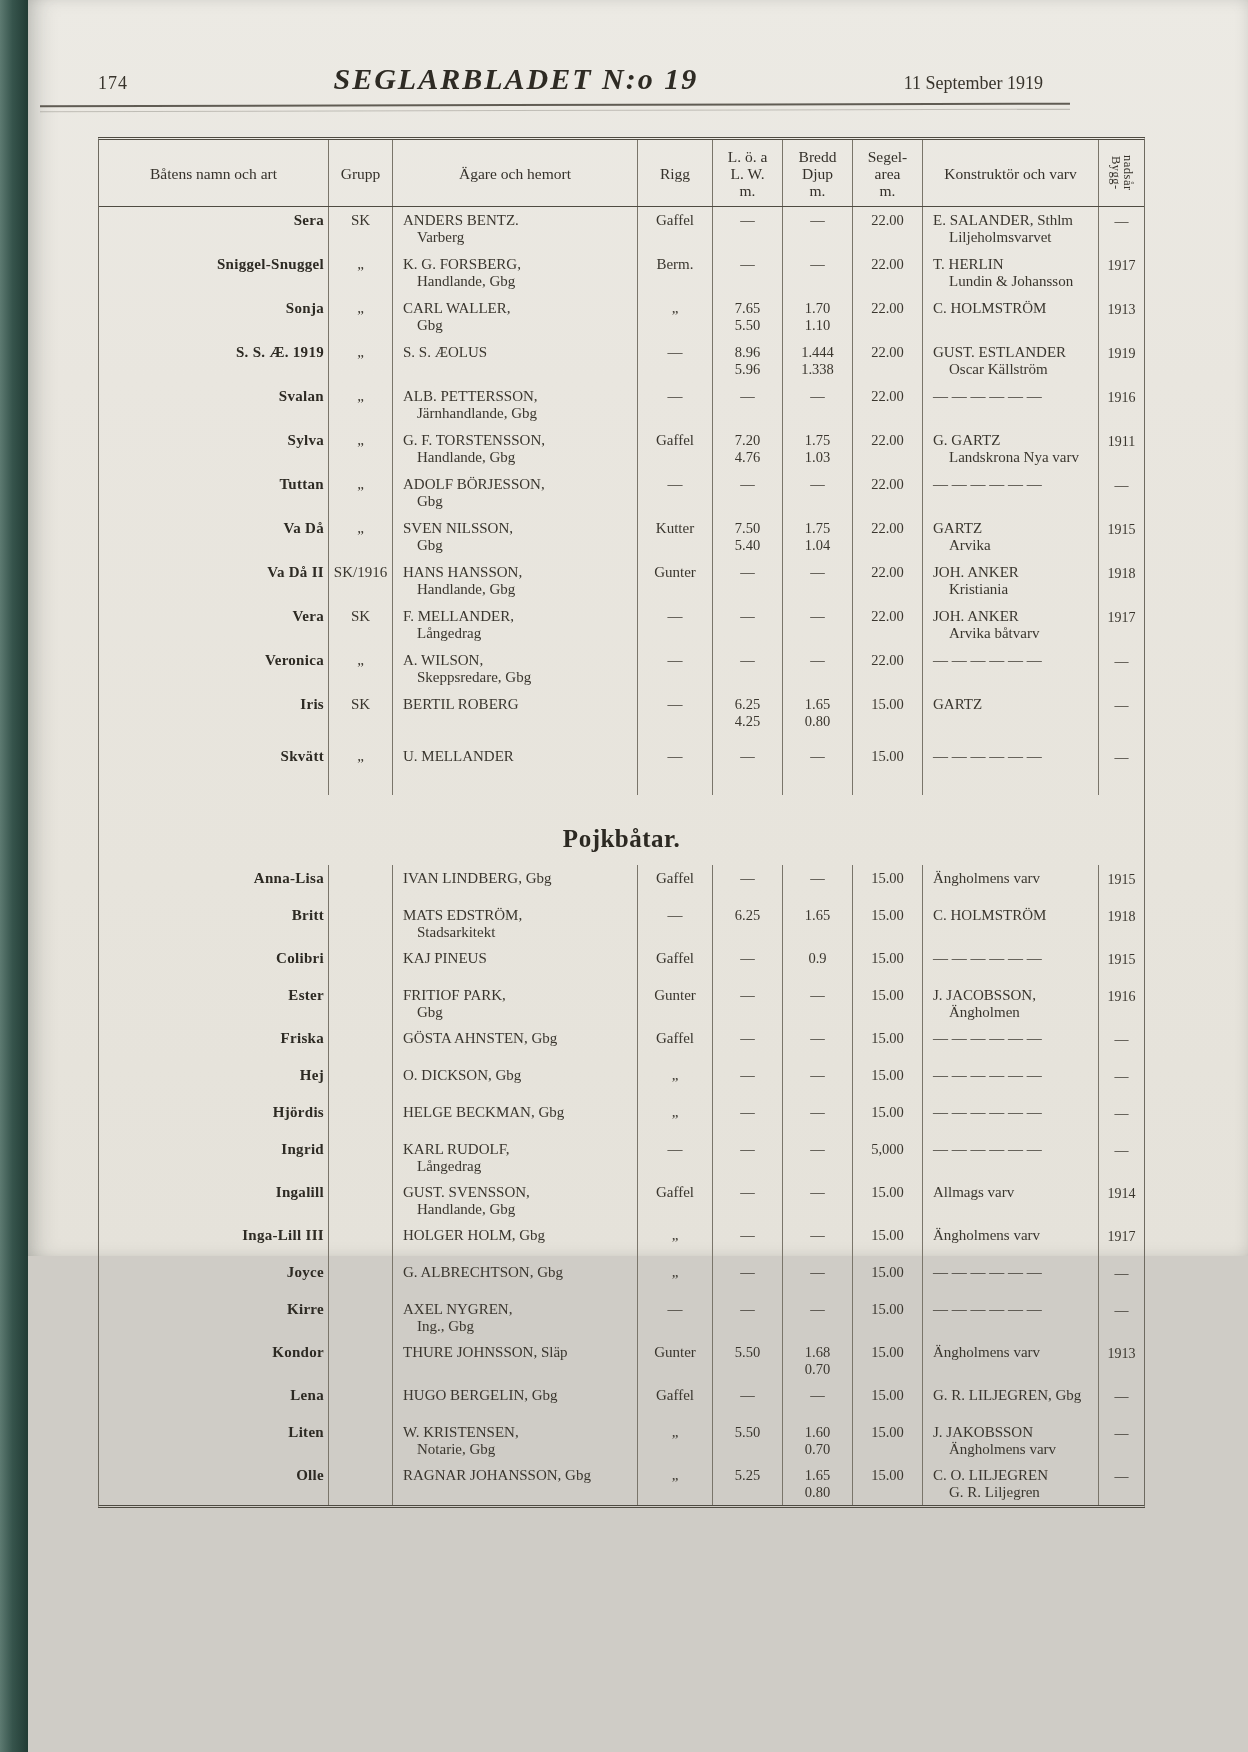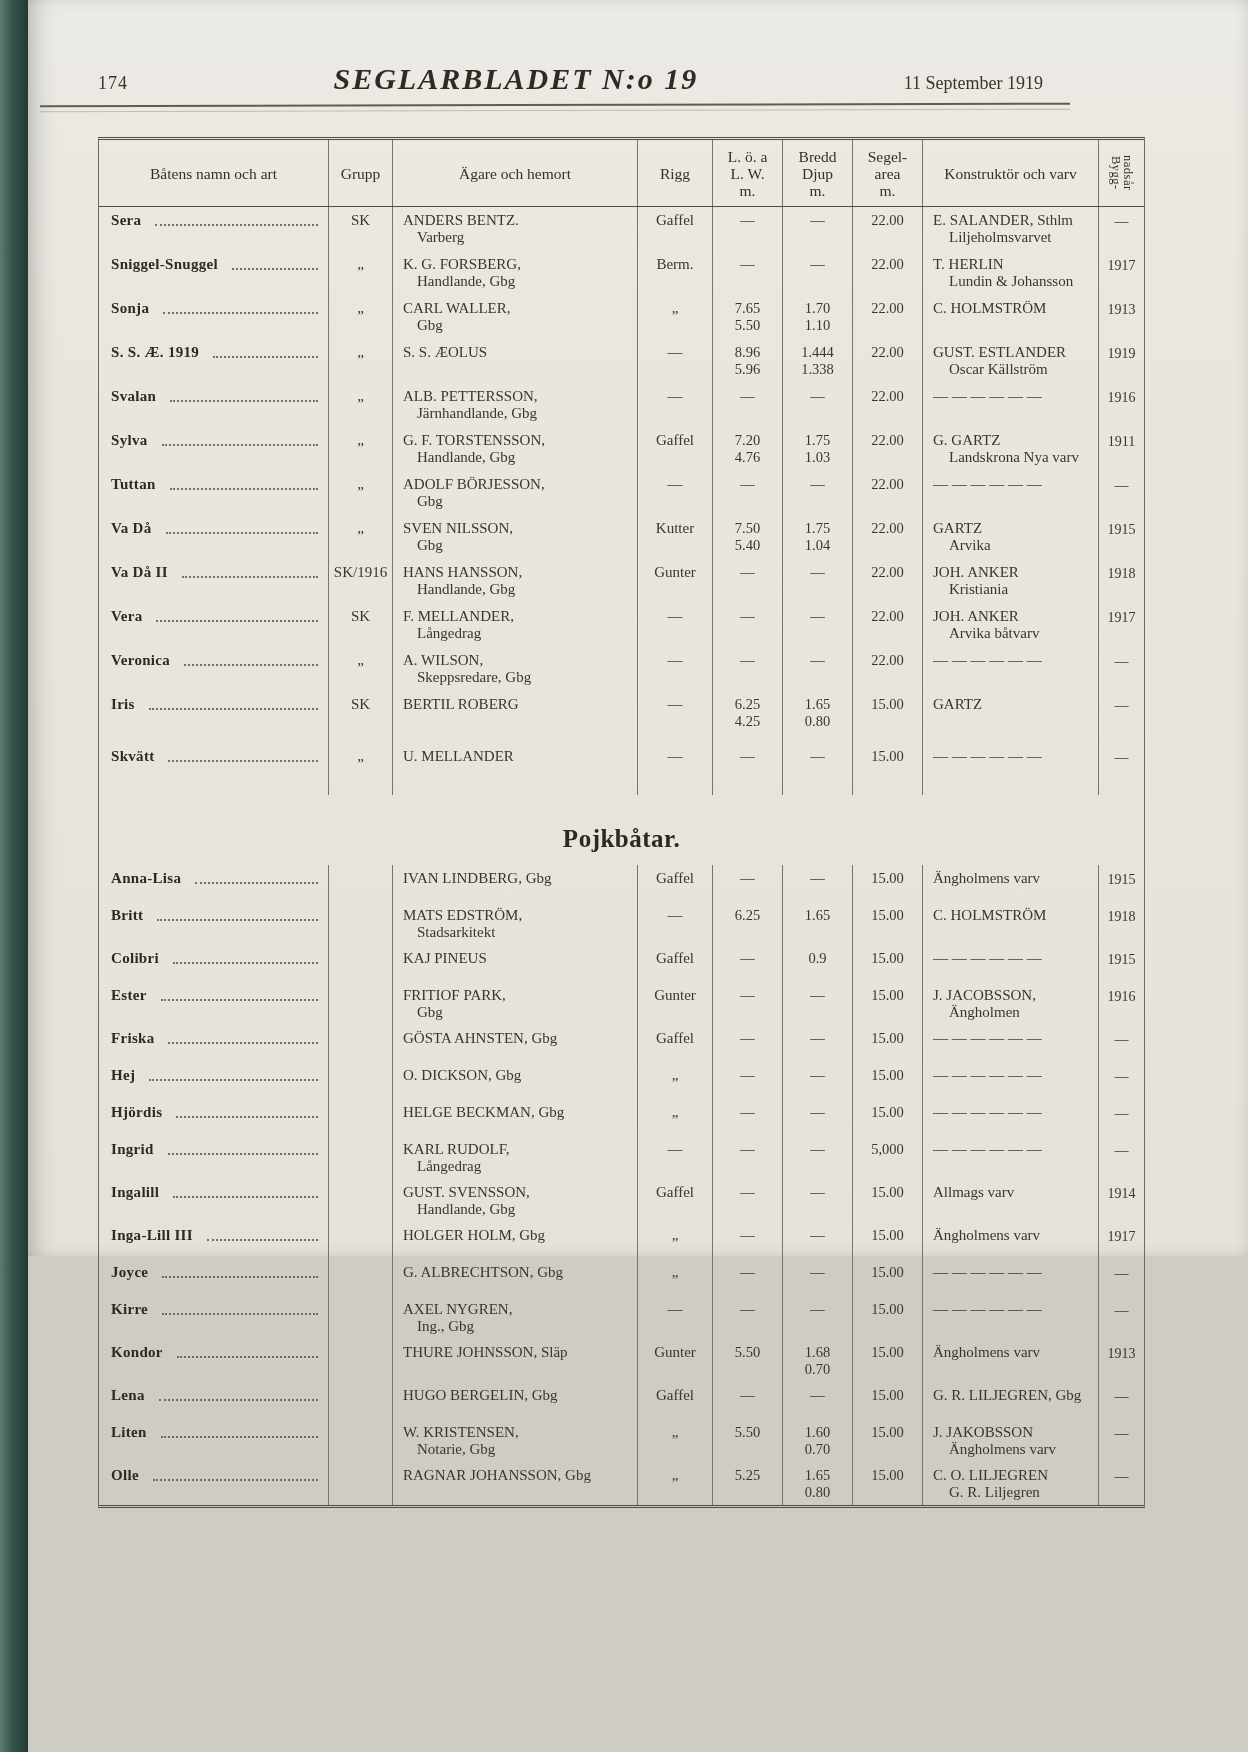--- a/index.html
+++ b/index.html
@@ -26,21 +26,21 @@
   .grid{display:grid;grid-template-columns:230px 64px 245px 75px 70px 70px 70px 176px 45px;}
   .cell{border-right:1px solid #7a756a;padding:5px 4px 4px;box-sizing:border-box;font-size:15px;line-height:17px;}
   .cell:nth-child(9n){border-right:none;}
   .thead{border-bottom:1px solid #4f4b42;}
   .thead .cell{display:flex;flex-direction:column;justify-content:center;align-items:center;
                text-align:center;min-height:66px;font-size:15.5px;color:#35312a;}
   .thead .c-year{padding:2px 0;}
   .vtext{writing-mode:vertical-lr;text-orientation:sideways;font-size:12.5px;line-height:12px;
          letter-spacing:.5px;white-space:pre-line;}
   
-  .c-name{display:flex;align-items:flex-start;padding-left:12px;border-right:1px solid #7a756a;}
+  .c-name{display:flex;align-items:flex-end;padding-left:12px;border-right:1px solid #7a756a;flex-direction:column;}
   .bname{font-weight:bold;color:#2d2a23;white-space:nowrap;letter-spacing:.3px;}
   .leader{flex:1;border-bottom:2px dotted #615c52;height:12px;margin:0 6px 0 14px;opacity:.85;}
   .c-group{text-align:center;}
   .c-owner{padding-left:10px;}
   .c-owner .ind{padding-left:14px;}
   .c-rig{text-align:center;}
   .c-num{text-align:center;font-size:14.5px;}
   .c-sail{text-align:center;font-size:14.5px;}
   .c-builder{padding-left:10px;}
   .c-builder .ind{padding-left:16px;}

